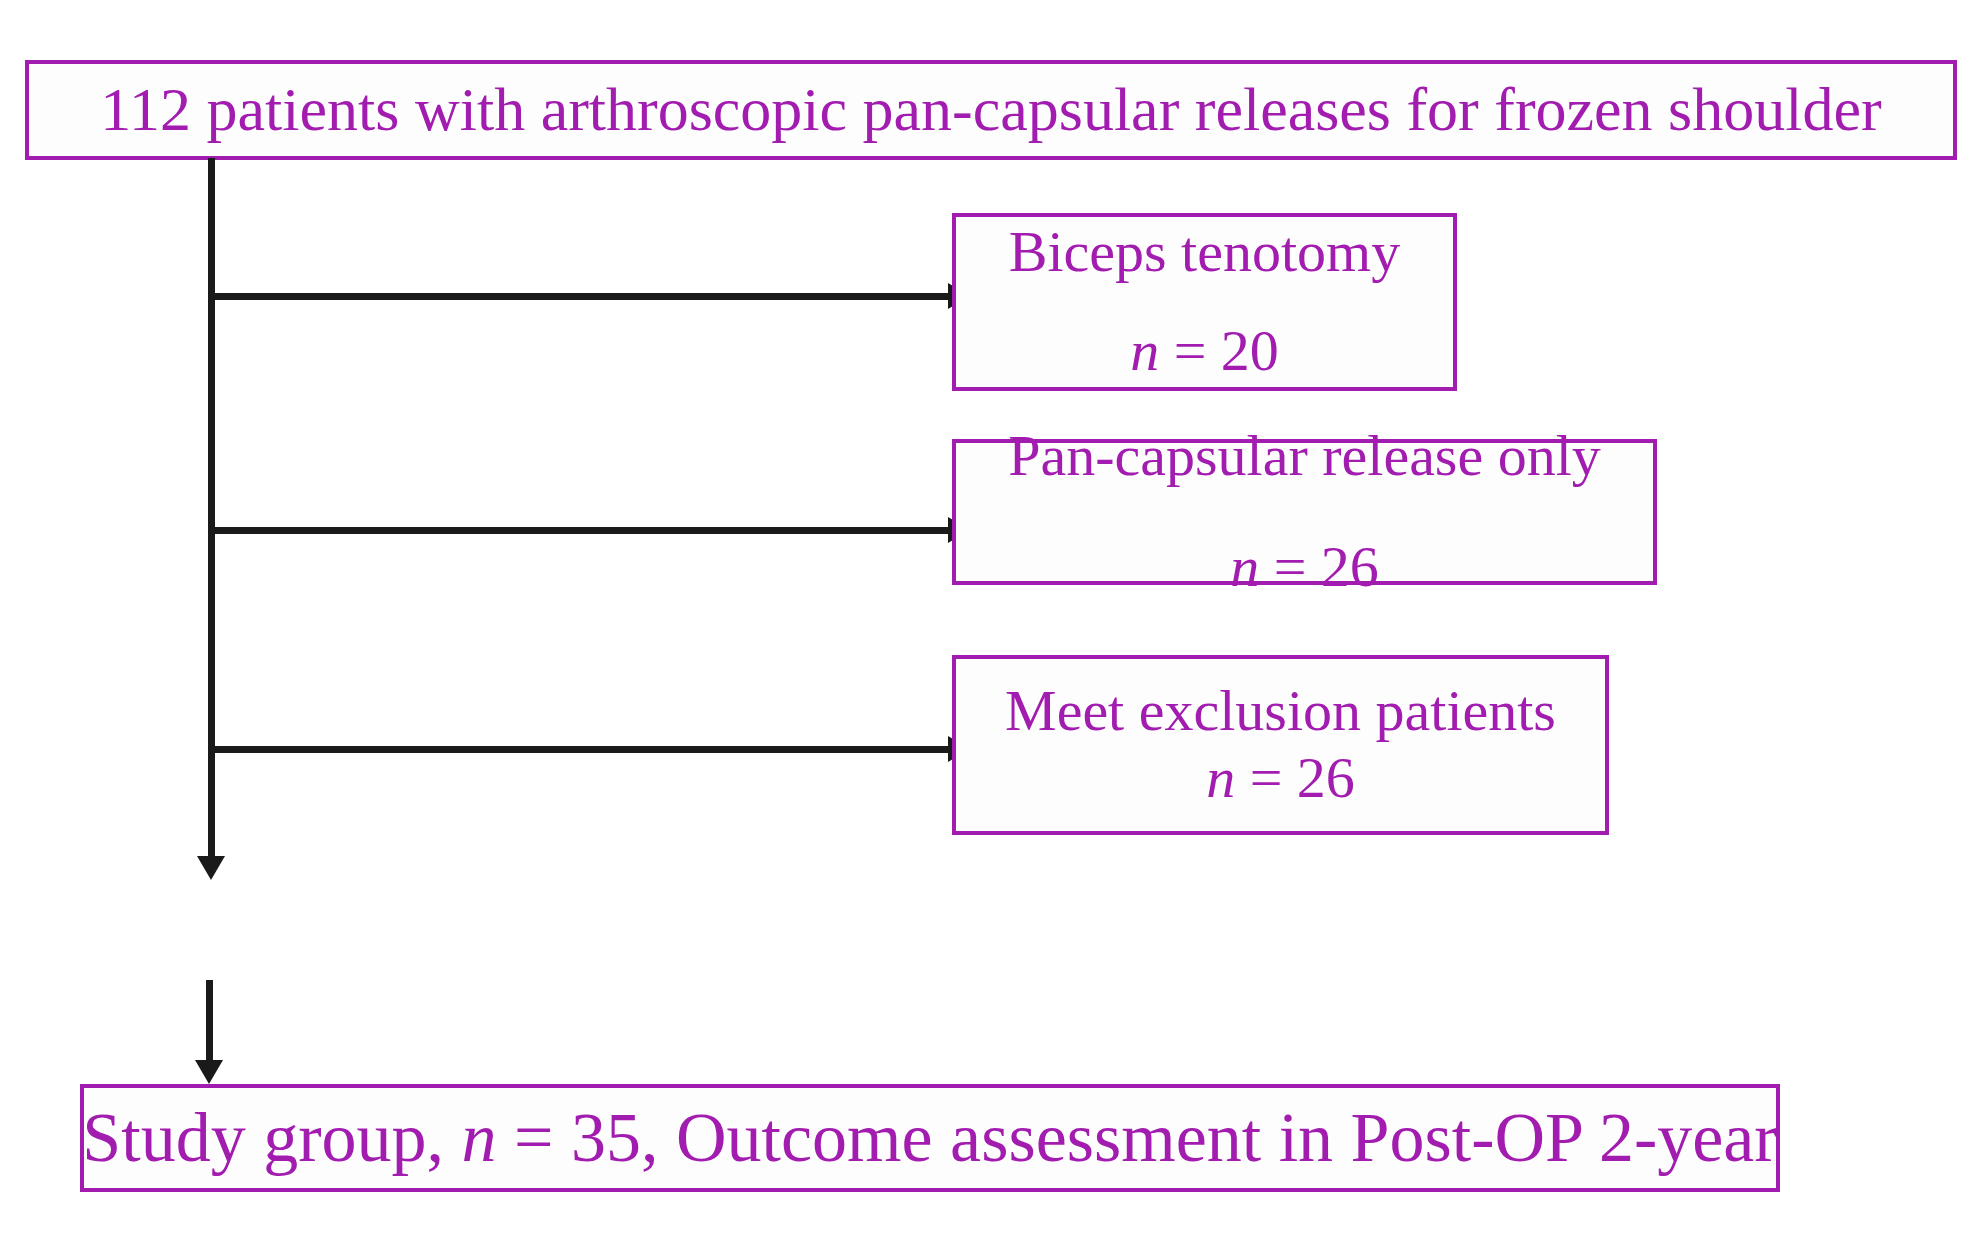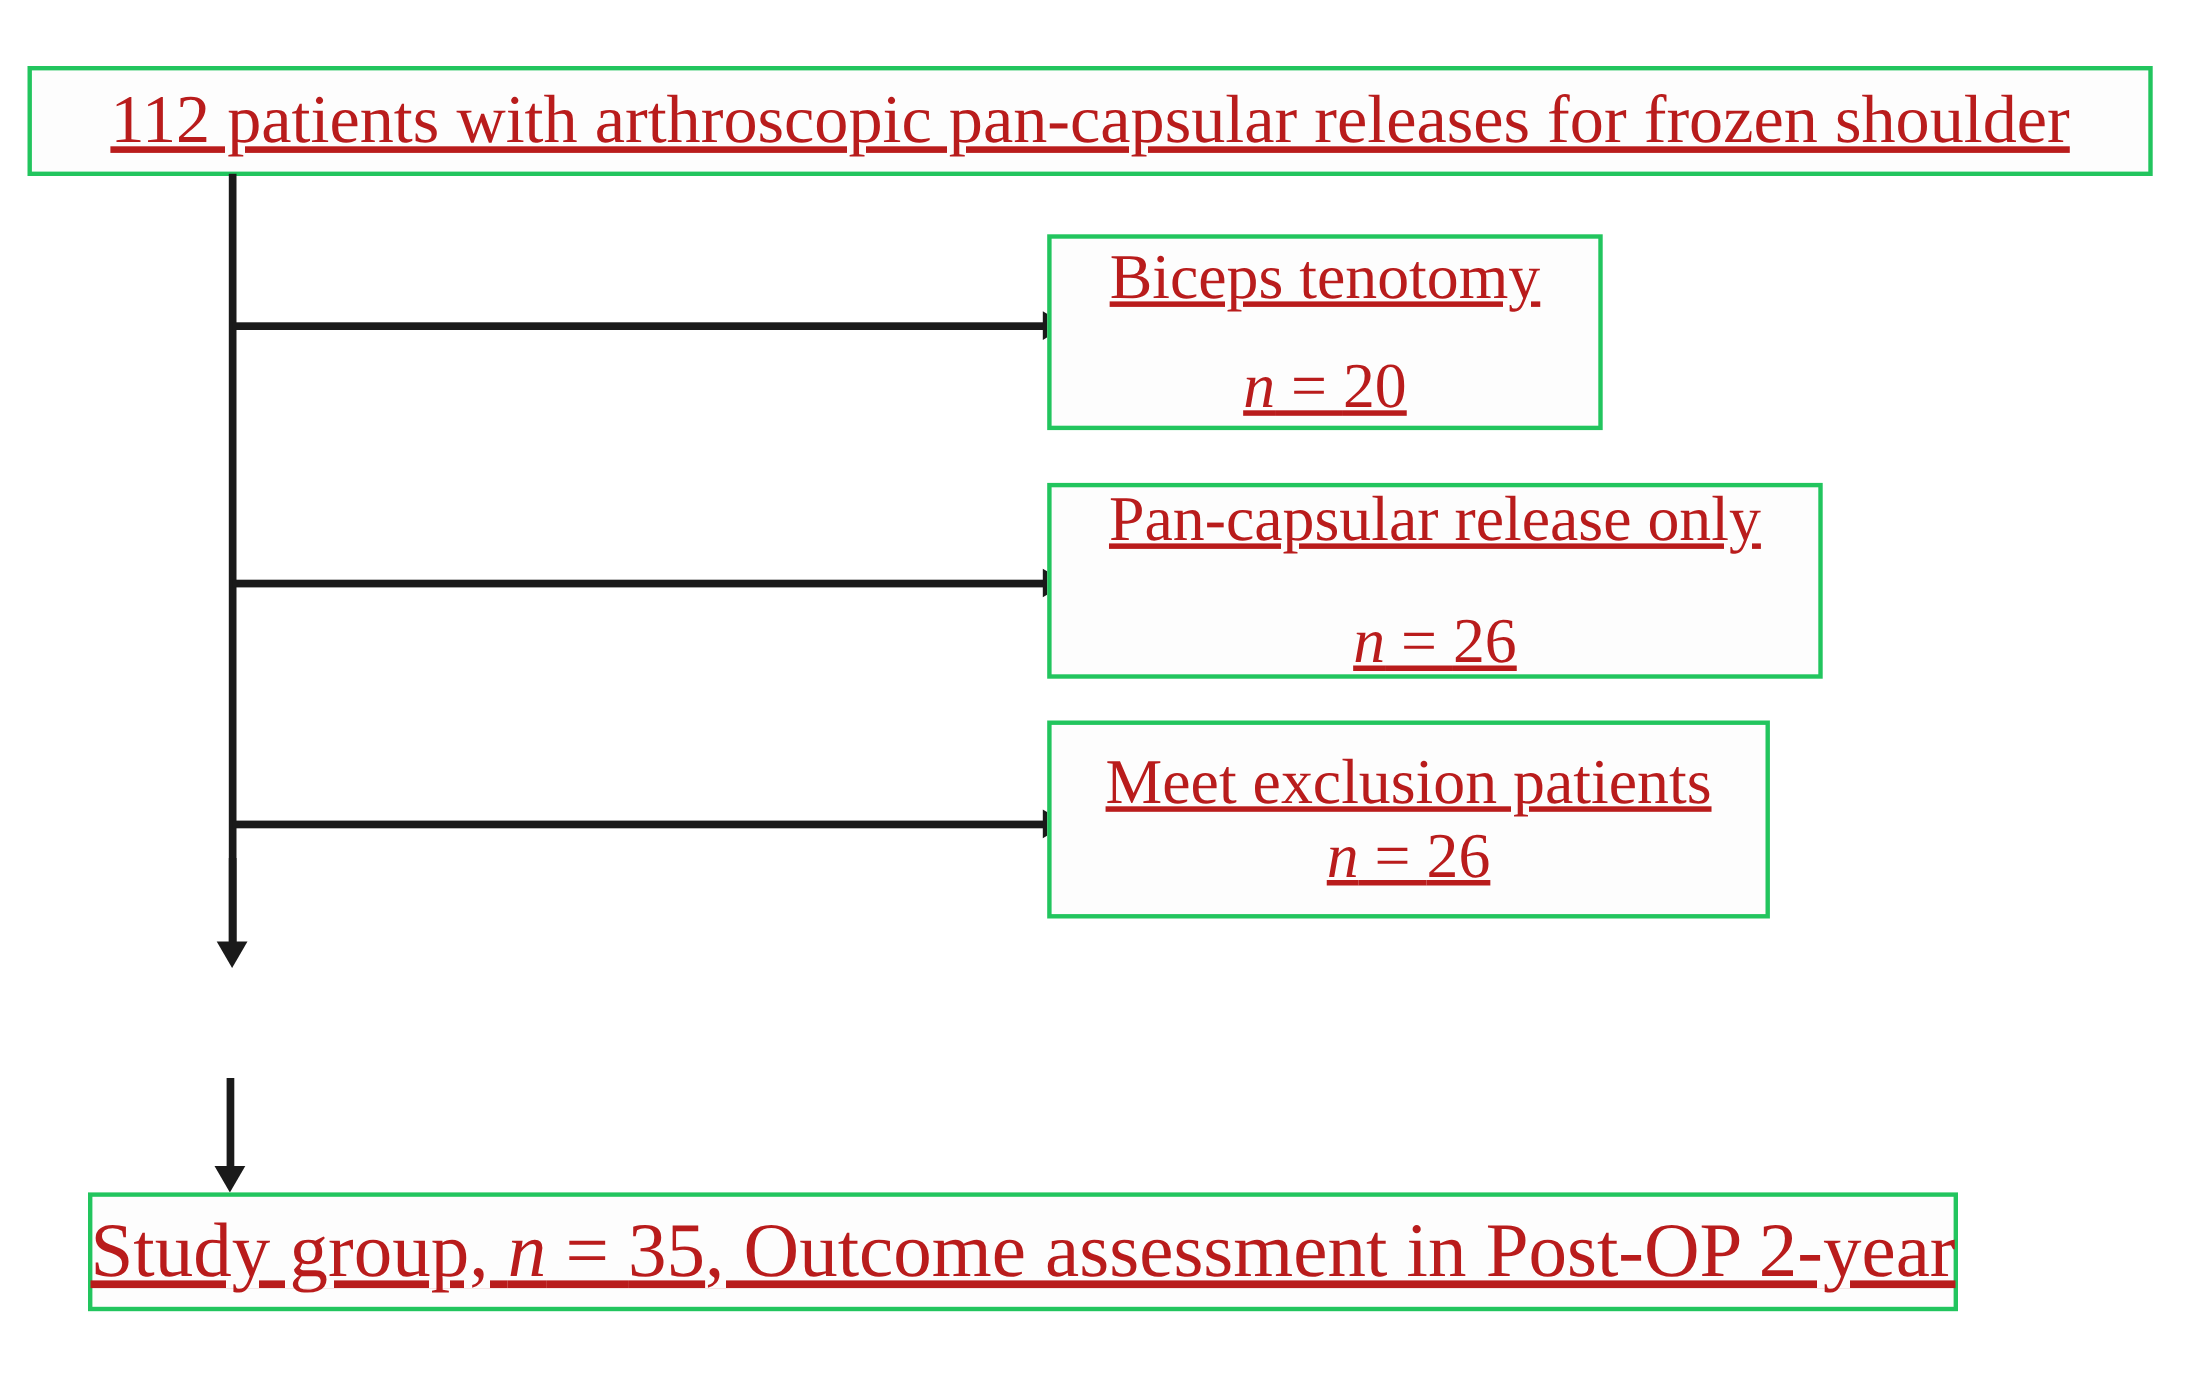--- a/index.html
+++ b/index.html
@@ -15,30 +15,29 @@
   #canvas {
     position: relative;
     width: 1986px;
     height: 1248px;
     background: #ffffff;
     overflow: hidden;
   }
   .node {
     position: absolute;
     box-sizing: border-box;
-    border: 4px solid #22c55e;
+    border: 4px solid #a21caf;
     background: #fdfdfd;
     display: flex;
     flex-direction: column;
     align-items: center;
     justify-content: center;
     text-align: center;
-    color: #b91c1c;
+    color: #a21caf;
     line-height: 1.15;
-    text-decoration: underline;
   }
   .node .line1,
   .node .line2 {
     display: block;
     white-space: nowrap;
   }
   .node em {
     font-style: italic;
   }
   
@@ -54,21 +53,21 @@
     top: 213px;
     width: 505px;
     height: 178px;
     font-size: 58px;
     gap: 32px;
   }
   #node-pancapsular {
     left: 952px;
     top: 439px;
     width: 705px;
-    height: 178px;
+    height: 146px;
     font-size: 58px;
     gap: 44px;
   }
   #node-exclusion {
     left: 952px;
     top: 655px;
     width: 657px;
     height: 180px;
     font-size: 58px;
   }

